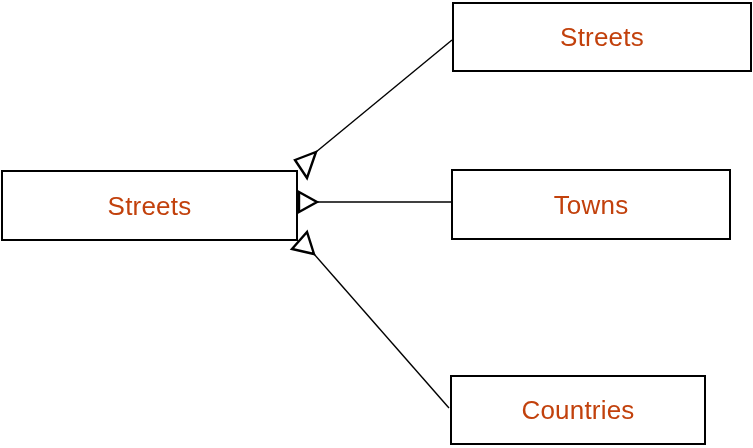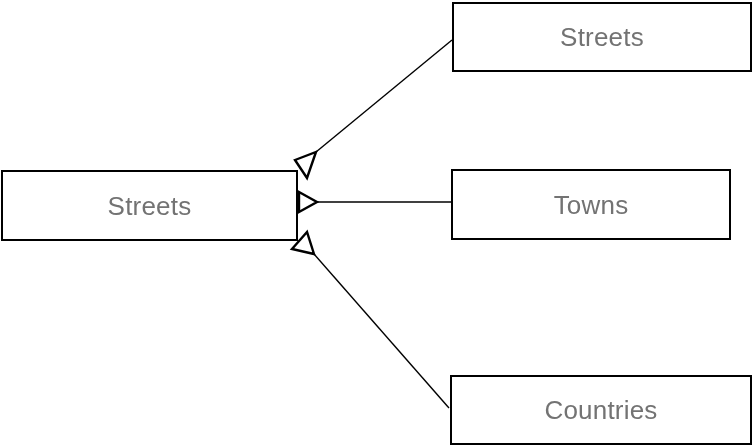--- a/index.html
+++ b/index.html
@@ -30,28 +30,28 @@
     border: 2px solid #000000;
     background: #ffffff;
     display: flex;
     align-items: center;
     justify-content: center;
     z-index: 1;
   }
   .node-label {
     font-size: 26px;
     line-height: 1;
-    color: #737373;
+    color: #c2410c;
     letter-spacing: 0.2px;
     white-space: nowrap;
   }
   .node-people    { left: 1px;   top: 170px; width: 297px; height: 71px; }
   .node-streets   { left: 452px; top: 2px;   width: 300px; height: 70px; }
   .node-towns     { left: 451px; top: 169px; width: 280px; height: 71px; }
-  .node-countries { left: 450px; top: 375px; width: 302px; height: 70px; }
+  .node-countries { left: 450px; top: 375px; width: 256px; height: 70px; }
 
   .connector-line {
     stroke: #000000;
     stroke-width: 1.4;
     fill: none;
   }
   .arrowhead {
     stroke: #000000;
     stroke-width: 2.4;
     fill: #ffffff;

